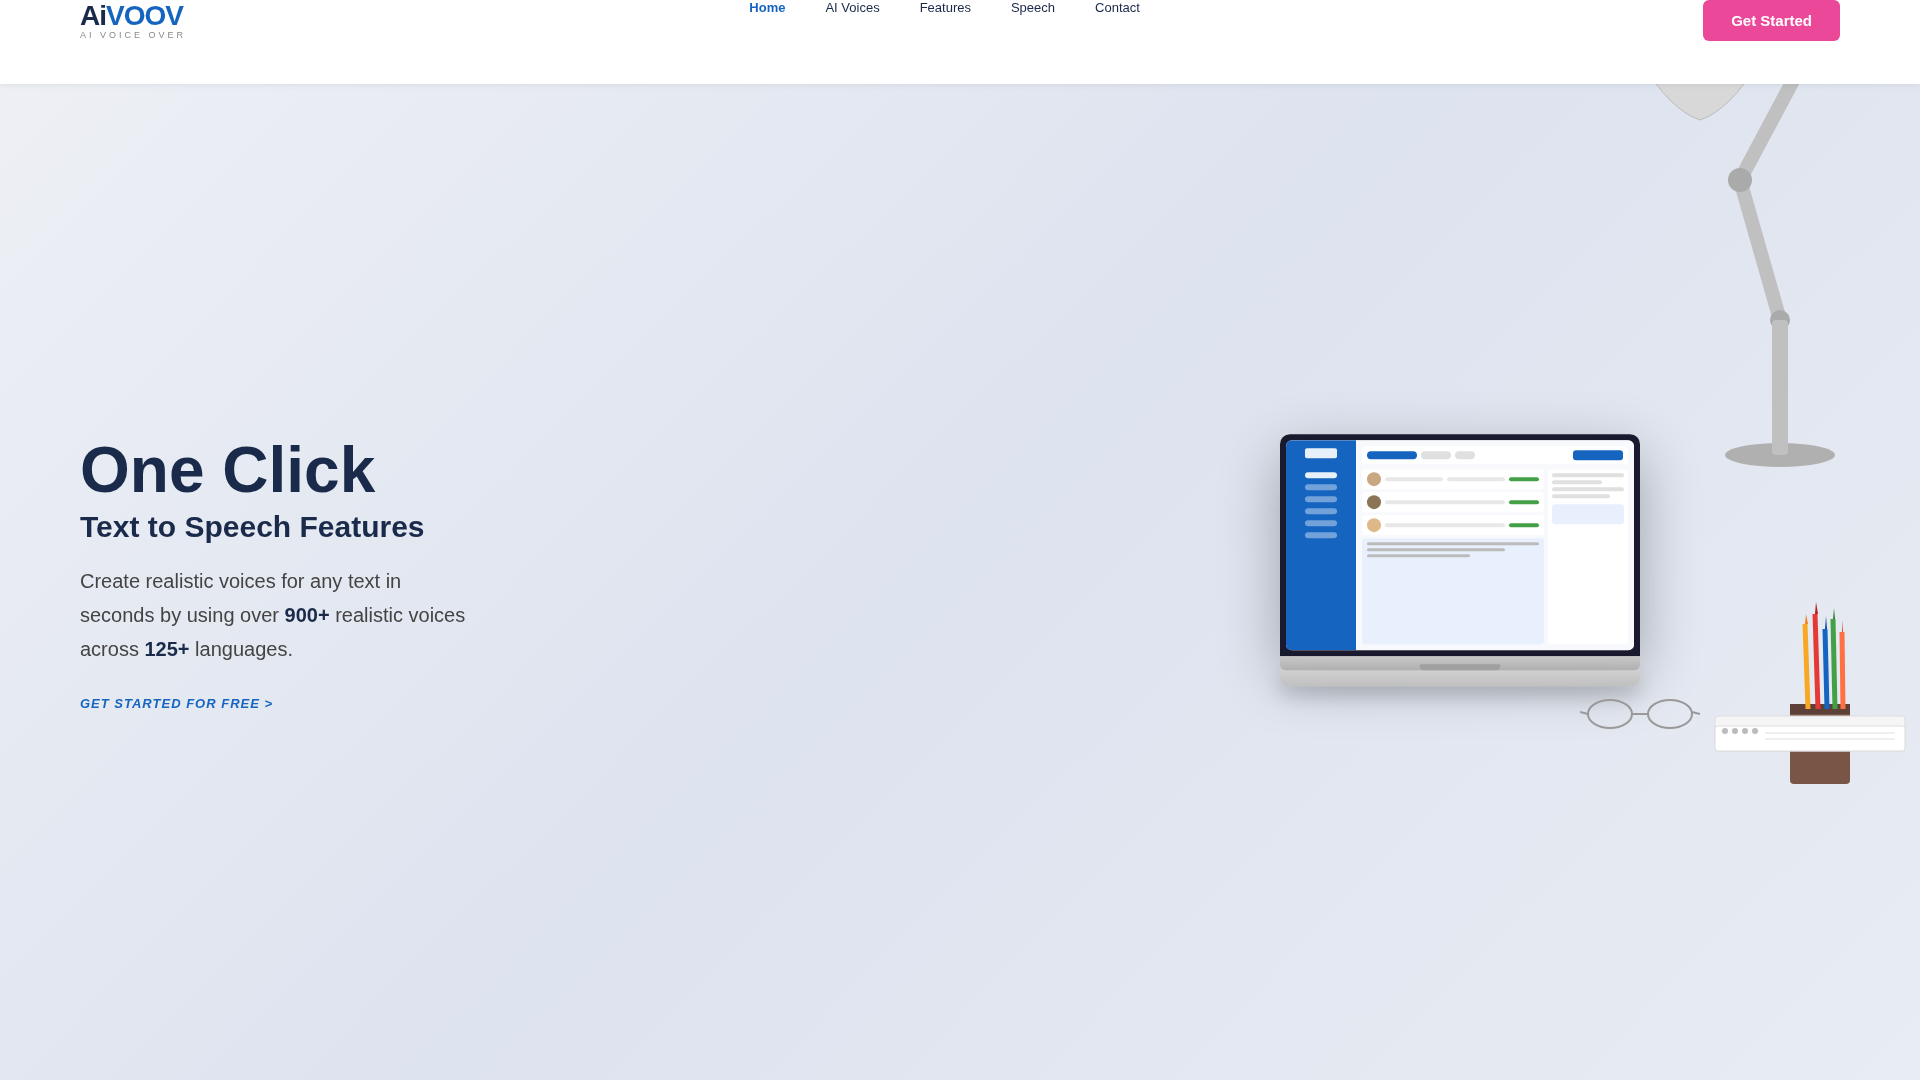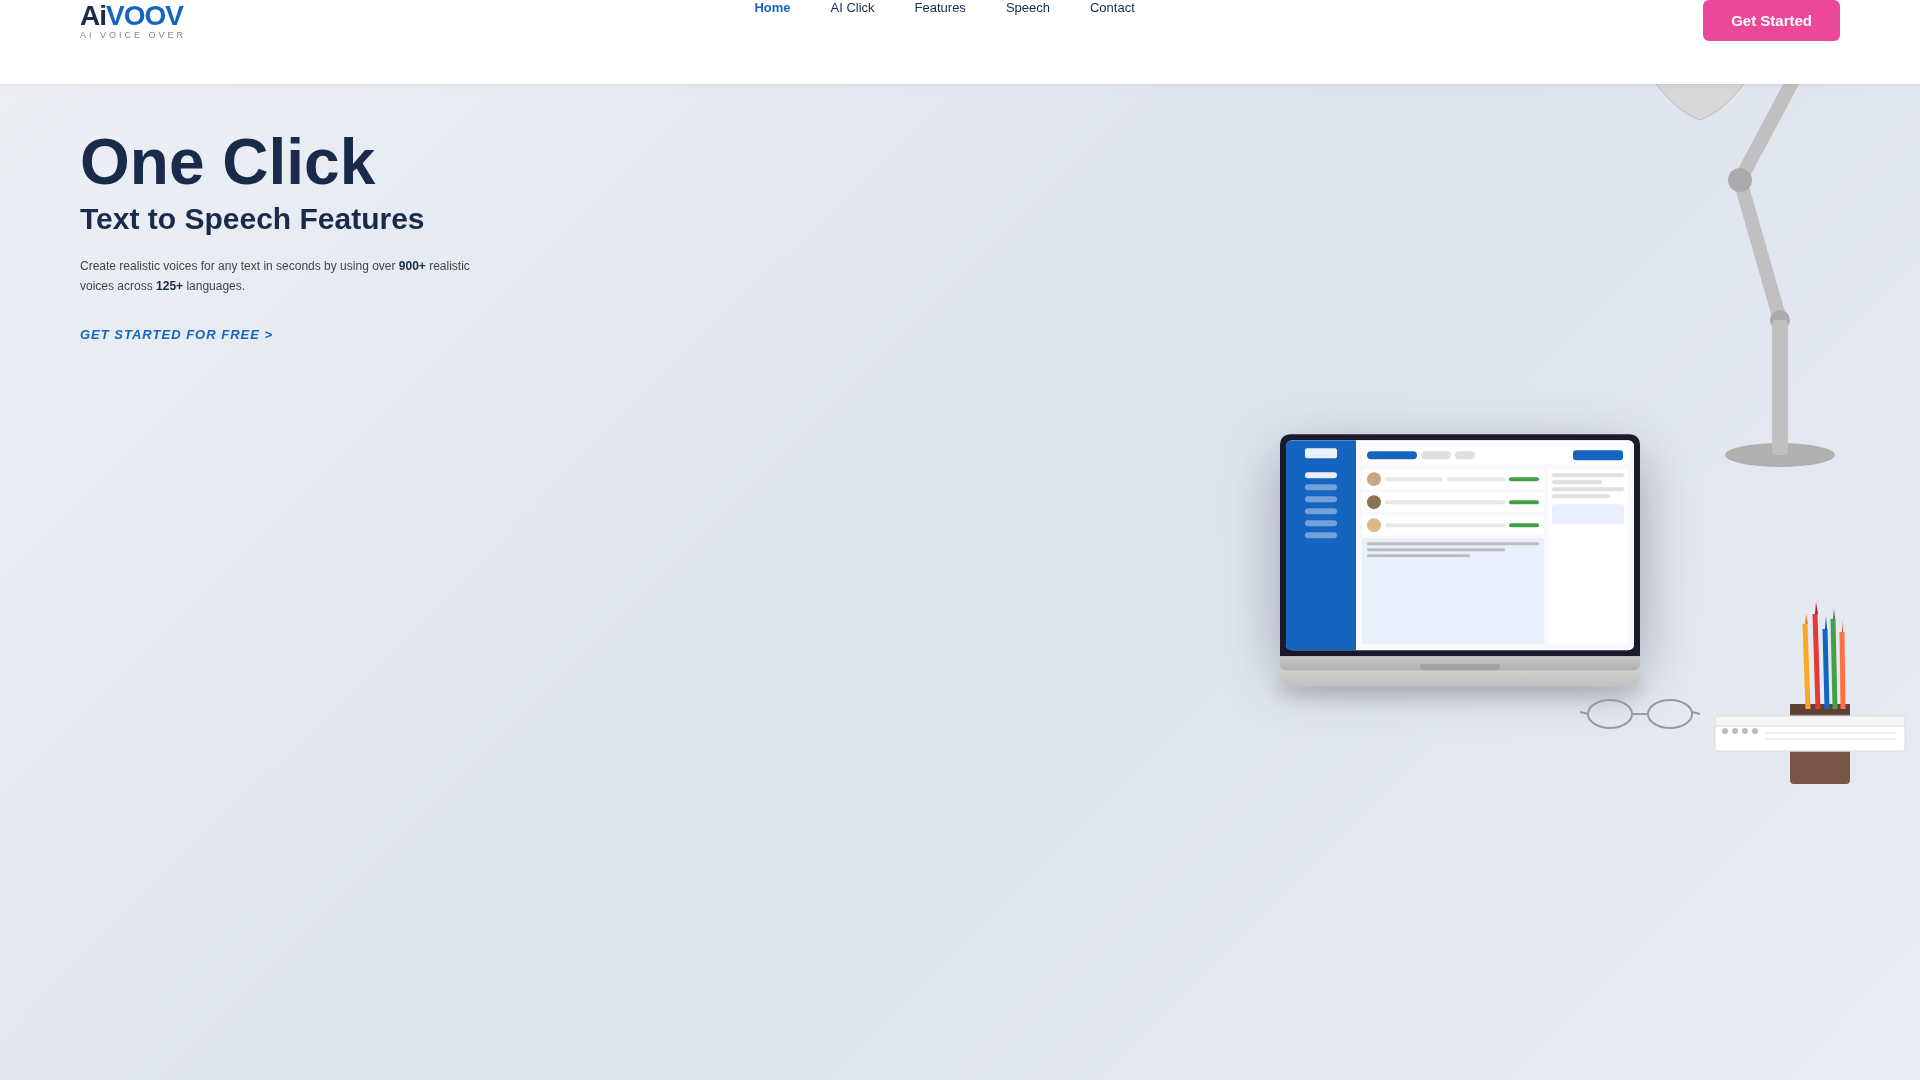--- a/index.html
+++ b/index.html
@@ -23,26 +23,26 @@
     .btn-get-started {
       background: #ec4899; color: #fff; border: none; border-radius: 6px;
       padding: 12px 28px; font-size: 15px; font-weight: 600; cursor: pointer;
       text-decoration: none;
     }
 
     
     .hero {
       min-height: 100vh; padding-top: 70px;
       background: linear-gradient(135deg, #eef0f5 0%, #dde3ef 50%, #e8ecf3 100%);
-      display: flex; position: relative; overflow: hidden;
+      display: flex; align-items: center; position: relative; overflow: hidden;
     }
     .hero-content { padding: 60px 80px; max-width: 560px; }
     .hero-title-main { font-size: 64px; font-weight: 800; color: #1a2a4a; line-height: 1.0; }
     .hero-title-sub { font-size: 30px; font-weight: 700; color: #1a2a4a; margin-top: 8px; margin-bottom: 20px; }
-    .hero-desc { font-size: 12px; color: #444; line-height: 1.7; max-width: 420px; }
+    .hero-desc { font-size: 20px; color: #444; line-height: 1.7; max-width: 420px; }
     .hero-desc strong { color: #1a2a4a; font-weight: 700; }
     .hero-cta {
       display: inline-block; margin-top: 30px; color: #1565c0; font-size: 13px;
       font-weight: 700; text-decoration: none; letter-spacing: 1px; text-transform: uppercase;
       border-bottom: 2px solid transparent;
       font-style: italic;
     }
 
     
     .hero-image-area {
@@ -108,21 +108,21 @@
 
 <nav>
   <div class="logo-wrap">
     <div class="logo-text">
       <span class="logo-ai">Ai</span><span class="logo-voov">VOOV</span>
     </div>
     <div class="logo-sub">AI VOICE OVER</div>
   </div>
   <div class="nav-links">
     <a class="nav-link active" href="#">Home</a>
-    <a class="nav-link" href="#">AI Click</a>
+    <a class="nav-link" href="#">AI Voices</a>
     <a class="nav-link" href="#">Features</a>
     <a class="nav-link" href="#">Speech</a>
     <a class="nav-link" href="#">Contact</a>
   </div>
   <a class="btn-get-started" href="#">Get Started</a>
 </nav>
 
 <section class="hero">
   <div class="hero-content">
     <h1 class="hero-title-main">One Click</h1>

